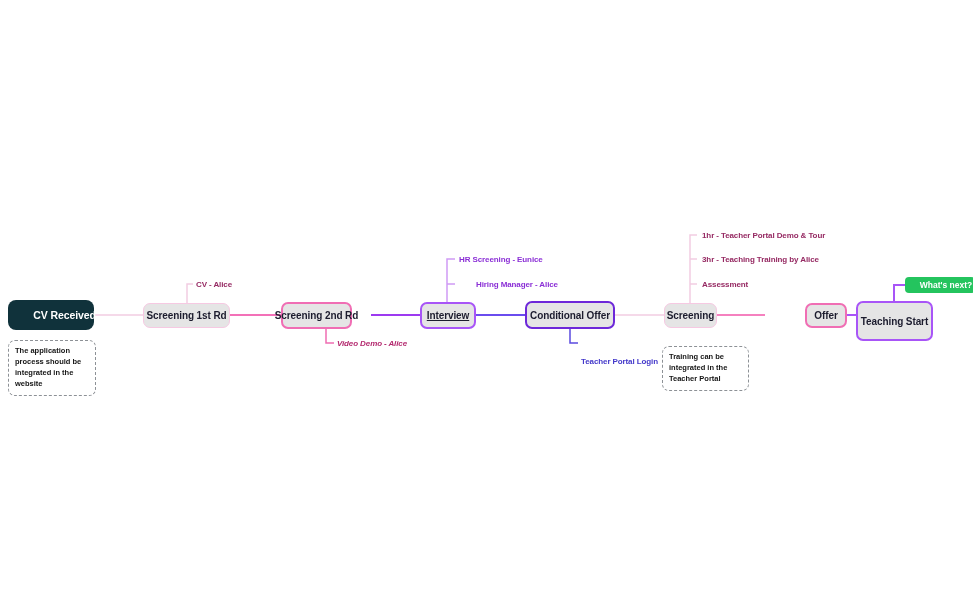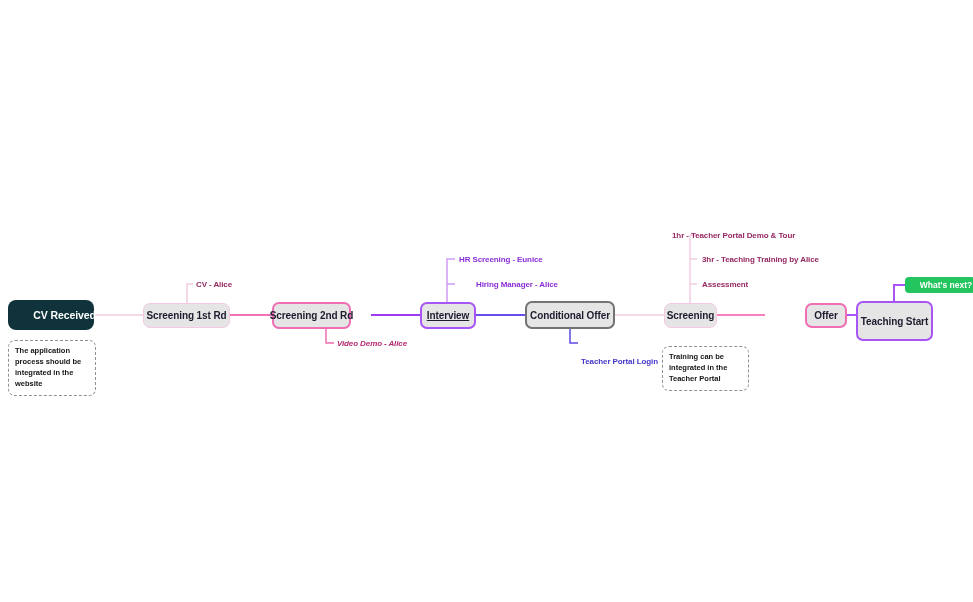--- a/index.html
+++ b/index.html
@@ -12,21 +12,21 @@
   .node{
     position:absolute;display:flex;align-items:center;justify-content:center;
     background:#e5e5e5;border-radius:7px;box-sizing:border-box;
     font-weight:bold;font-size:10px;color:#1c1c2e;white-space:nowrap;
     letter-spacing:-0.1px;
   }
   .node-dark{background:#10323b;color:#ffffff;border:none;border-radius:8px;font-size:10.5px;}
   .border-pink-light{border:1.5px solid #f6c9e2;}
   .border-pink{border:2px solid #f06eb4;}
   .border-purple{border:2px solid #a855f7;}
-  .border-indigo{border:2px solid #737373;}
+  .border-indigo{border:2px solid #6d28d9;}
   .chip-green{
     position:absolute;display:flex;align-items:center;justify-content:center;
     background:#24c45e;color:#ffffff;border-radius:4px;
     font-weight:bold;font-size:8.5px;white-space:nowrap;
   }
   .annot{
     position:absolute;font-weight:bold;font-size:8px;white-space:nowrap;
     letter-spacing:-0.1px;
   }
   .annot-maroon{color:#962a63;}
@@ -63,21 +63,21 @@
   </svg>
 
   <div class="node node-dark" style="left:8px;top:300px;width:86px;height:30px;padding-left:27px;">
     <span>CV Received</span>
   </div>
 
   <div class="node border-pink-light" style="left:143px;top:303px;width:87px;height:25px;">
     <span>Screening 1st Rd</span>
   </div>
 
-  <div class="node border-pink" style="left:272px;top:302px;width:79px;height:27px;">
+  <div class="node border-pink" style="left:281px;top:302px;width:71px;height:27px;">
     <span>Screening 2nd Rd</span>
   </div>
 
   <div class="node border-purple" style="left:420px;top:302px;width:56px;height:27px;text-decoration:underline;">
     <span>Interview</span>
   </div>
 
   <div class="node border-indigo" style="left:525px;top:301px;width:90px;height:28px;">
     <span>Conditional Offer</span>
   </div>
@@ -101,21 +101,21 @@
   <span class="annot annot-maroon" style="left:196px;top:280px;">CV - Alice</span>
 
   <span class="annot annot-pink" style="left:337px;top:339px;">Video Demo - Alice</span>
 
   <span class="annot annot-purple" style="left:459px;top:255px;">HR Screening - Eunice</span>
 
   <span class="annot annot-purple" style="left:459px;top:280px;margin-left:17px;">Hiring Manager - Alice</span>
 
   <span class="annot annot-indigo" style="left:581px;top:357px;">Teacher Portal Login</span>
 
-  <span class="annot annot-maroon" style="left:672px;top:231px;">1hr - Teacher Portal Demo &amp; Tour</span>
+  <span class="annot annot-maroon" style="left:702px;top:231px;">1hr - Teacher Portal Demo &amp; Tour</span>
 
   <span class="annot annot-maroon" style="left:702px;top:255px;text-align:right;">3hr - Teaching Training by Alice</span>
 
   <span class="annot annot-maroon" style="left:702px;top:280px;">Assessment</span>
 
   <div class="note" style="left:8px;top:340px;width:88px;min-height:33px;">The application process should be integrated in the website</div>
 
   <div class="note" style="left:662px;top:346px;width:87px;min-height:27px;">Training can be integrated in the Teacher Portal</div>
 
 </div>

